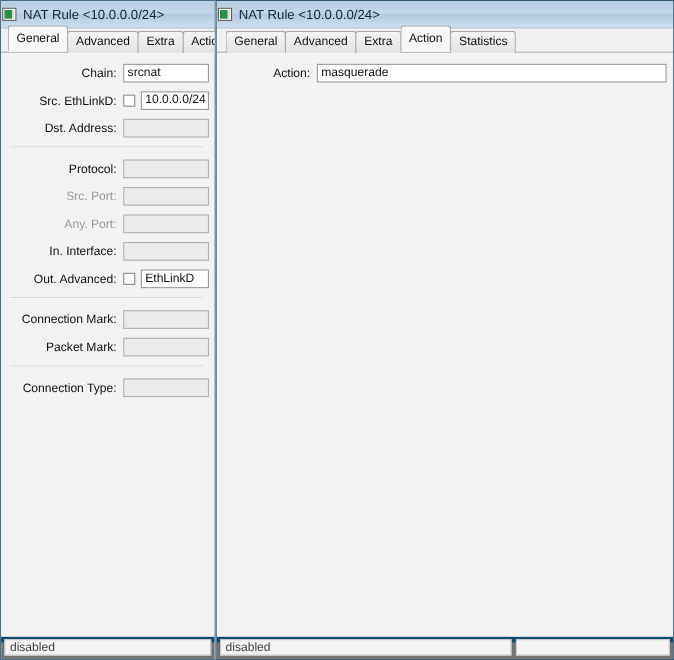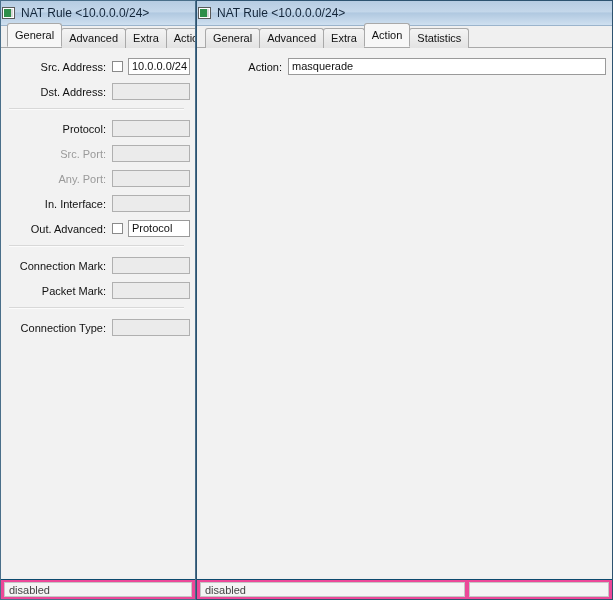--- a/index.html
+++ b/index.html
@@ -135,24 +135,24 @@
     background:#d8d8d8;
     border-bottom:1px solid #fbfbfb;
     margin:6px 8px 8px 8px;
   }
 
   
   .statusbar{
     position:absolute;
     left:0;right:0;bottom:0;
     height:20px;
-    background:#ec4899;
-    display:flex;align-items:center;
-    box-sizing:border-box;
-    border-top:1px solid #0c4a6e;
+    background:#737373;
+    display:flex;align-items:flex-end;
+    box-sizing:border-box;
+    border-top:5px solid #0c4a6e;
     padding:2px 3px 3px 3px;
   }
   .status-cell{
     height:15px;
     line-height:15px;
     font-size:11px;
     color:#444;
     border:1px solid #c6c6c6;
     background:#f4f4f4;
     padding:0 4px;
@@ -195,23 +195,27 @@
 
     <div class="tabstrip">
       <div class="tab selected">General</div>
       <div class="tab">Advanced</div>
       <div class="tab">Extra</div>
       <div class="tab">Action</div>
     </div>
 
     <div class="content left-pad">
 
-
-      <div class="row">
-        <div class="lbl" style="width:105px">Src. Address:</div>
+      <div class="row">
+        <div class="lbl" style="width:105px">Chain:</div>
+        <div class="fld on" style="margin-right:2px">srcnat</div>
+      </div>
+
+      <div class="row">
+        <div class="lbl" style="width:105px">Src. EthLinkD:</div>
         <div class="cb"></div>
         <div class="fld on" style="margin-right:2px">10.0.0.0/24</div>
       </div>
 
       <div class="row">
         <div class="lbl" style="width:105px">Dst. Address:</div>
         <div class="fld" style="margin-right:2px"></div>
       </div>
 
       <div class="sep"></div>
@@ -233,21 +237,21 @@
       </div>
 
       <div class="row">
         <div class="lbl" style="width:105px">In. Interface:</div>
         <div class="fld" style="margin-right:2px"></div>
       </div>
 
       <div class="row">
         <div class="lbl" style="width:105px">Out. Advanced:</div>
         <div class="cb"></div>
-        <div class="fld on" style="margin-right:2px">Protocol</div>
+        <div class="fld on" style="margin-right:2px">EthLinkD</div>
       </div>
 
       <div class="sep"></div>
 
       <div class="row">
         <div class="lbl" style="width:105px">Connection Mark:</div>
         <div class="fld" style="margin-right:2px"></div>
       </div>
 
       <div class="row">

